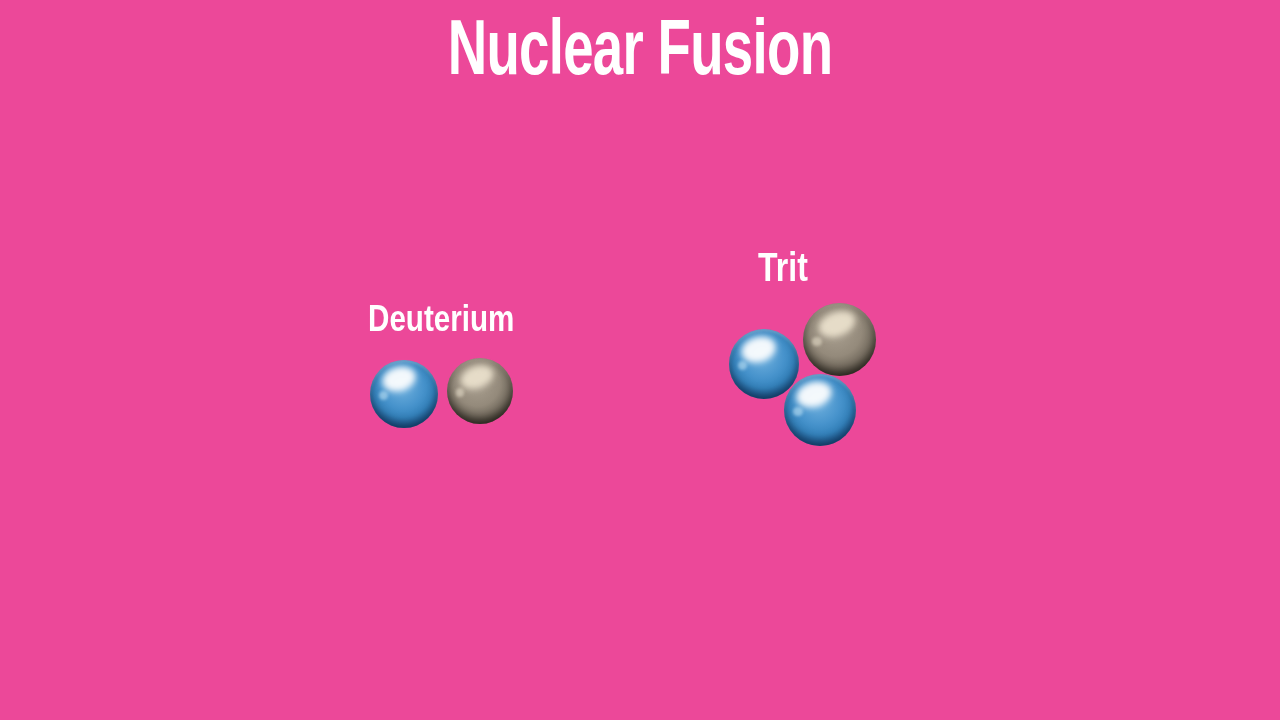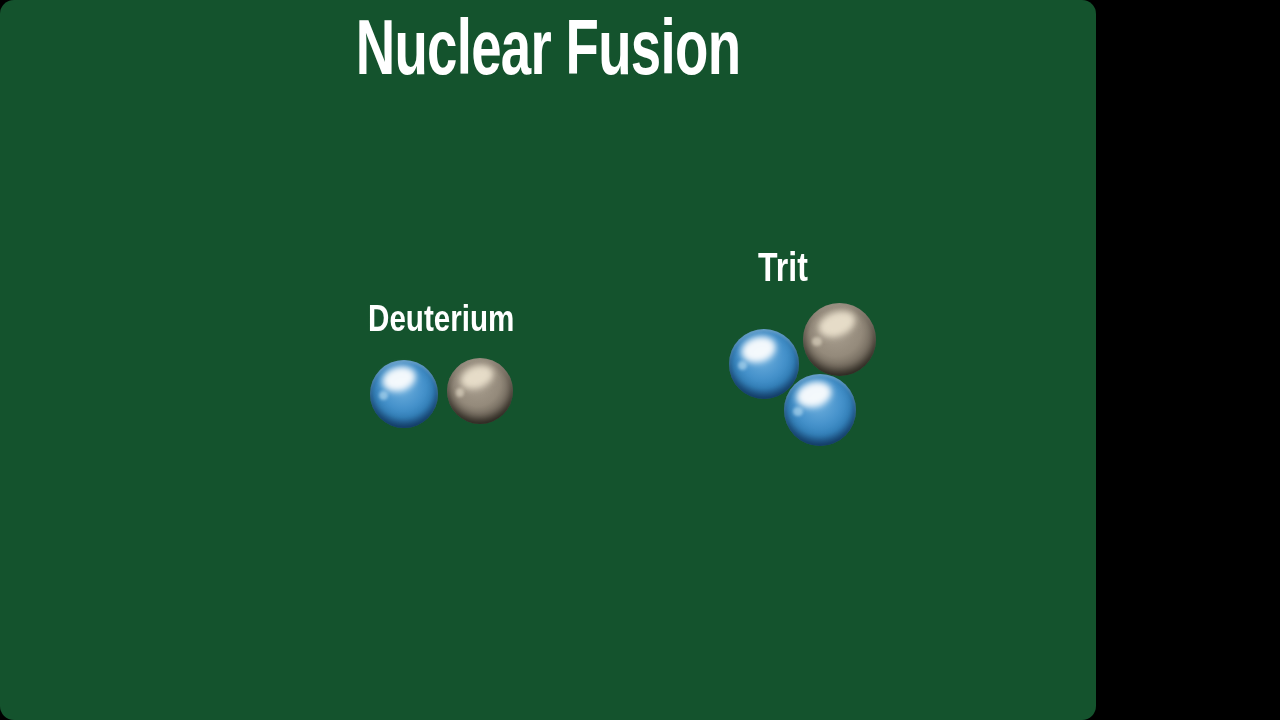--- a/index.html
+++ b/index.html
@@ -2,26 +2,25 @@
 <html><head>
 <meta charset="utf-8">
 <style>
   html, body {
     margin: 0;
     padding: 0;
     background: #000;
   }
   .stage {
     position: relative;
-    width: 1096px;
+    width: 1280px;
     height: 720px;
-    background: #14532d;
+    background: #ec4899;
     overflow: hidden;
     font-family: "Liberation Sans", "DejaVu Sans", sans-serif;
-    border-radius: 14px;
   }
   .title {
     position: absolute;
     top: 8px;
     left: 0;
     width: 100%;
     margin: 0;
     text-align: center;
     color: #ffffff;
     font-size: 78px;

